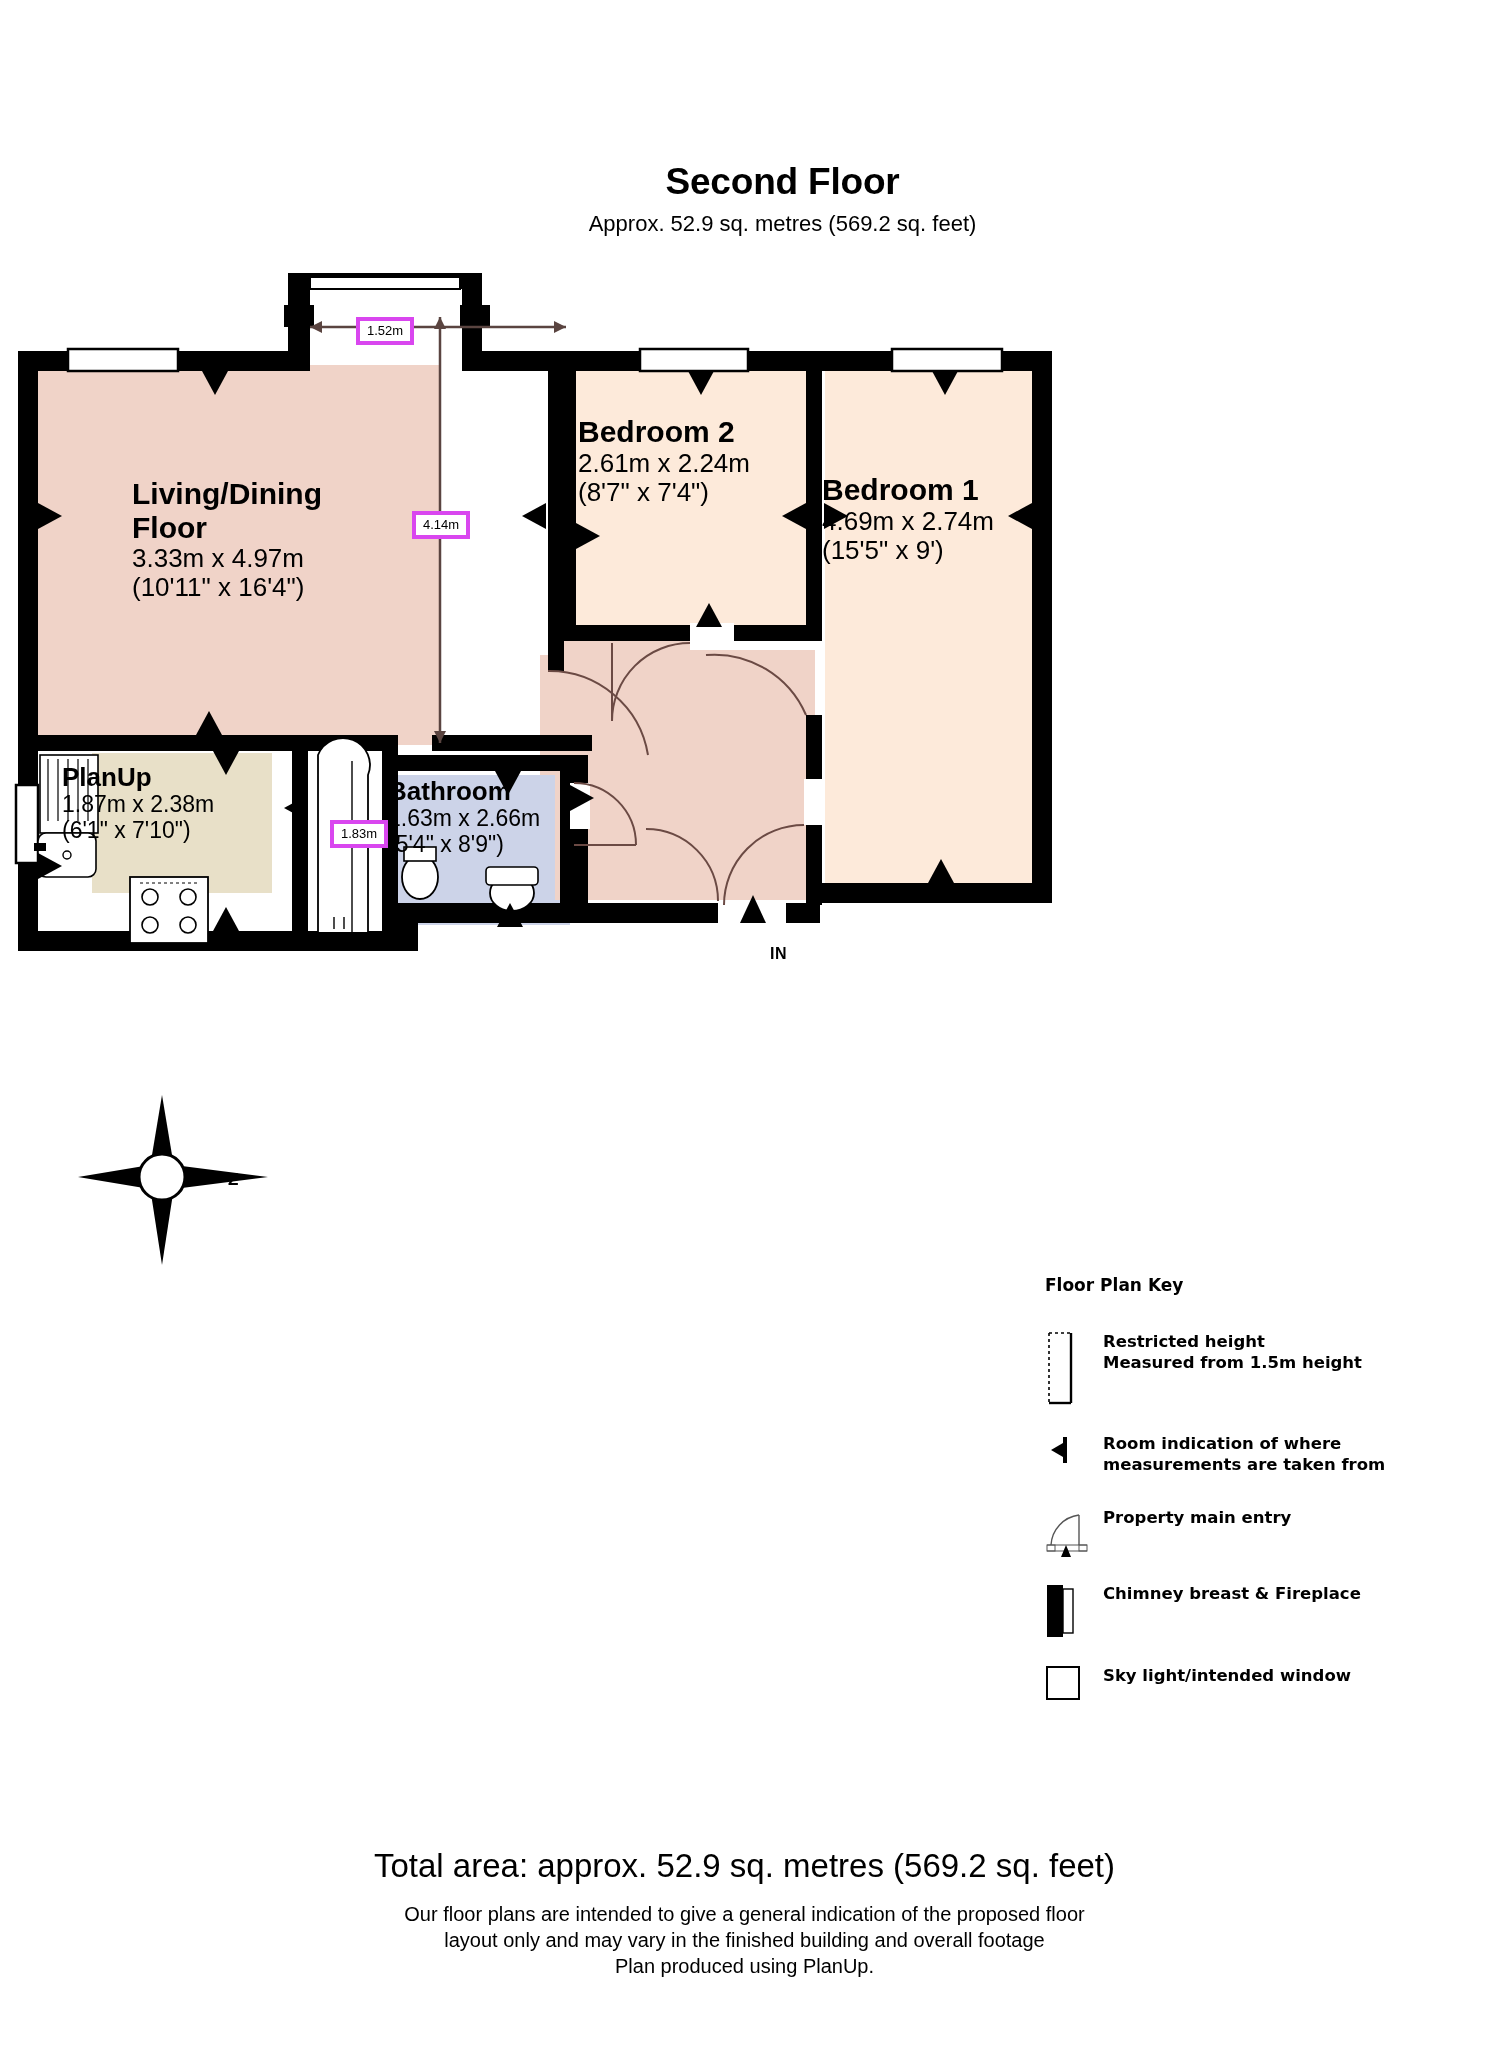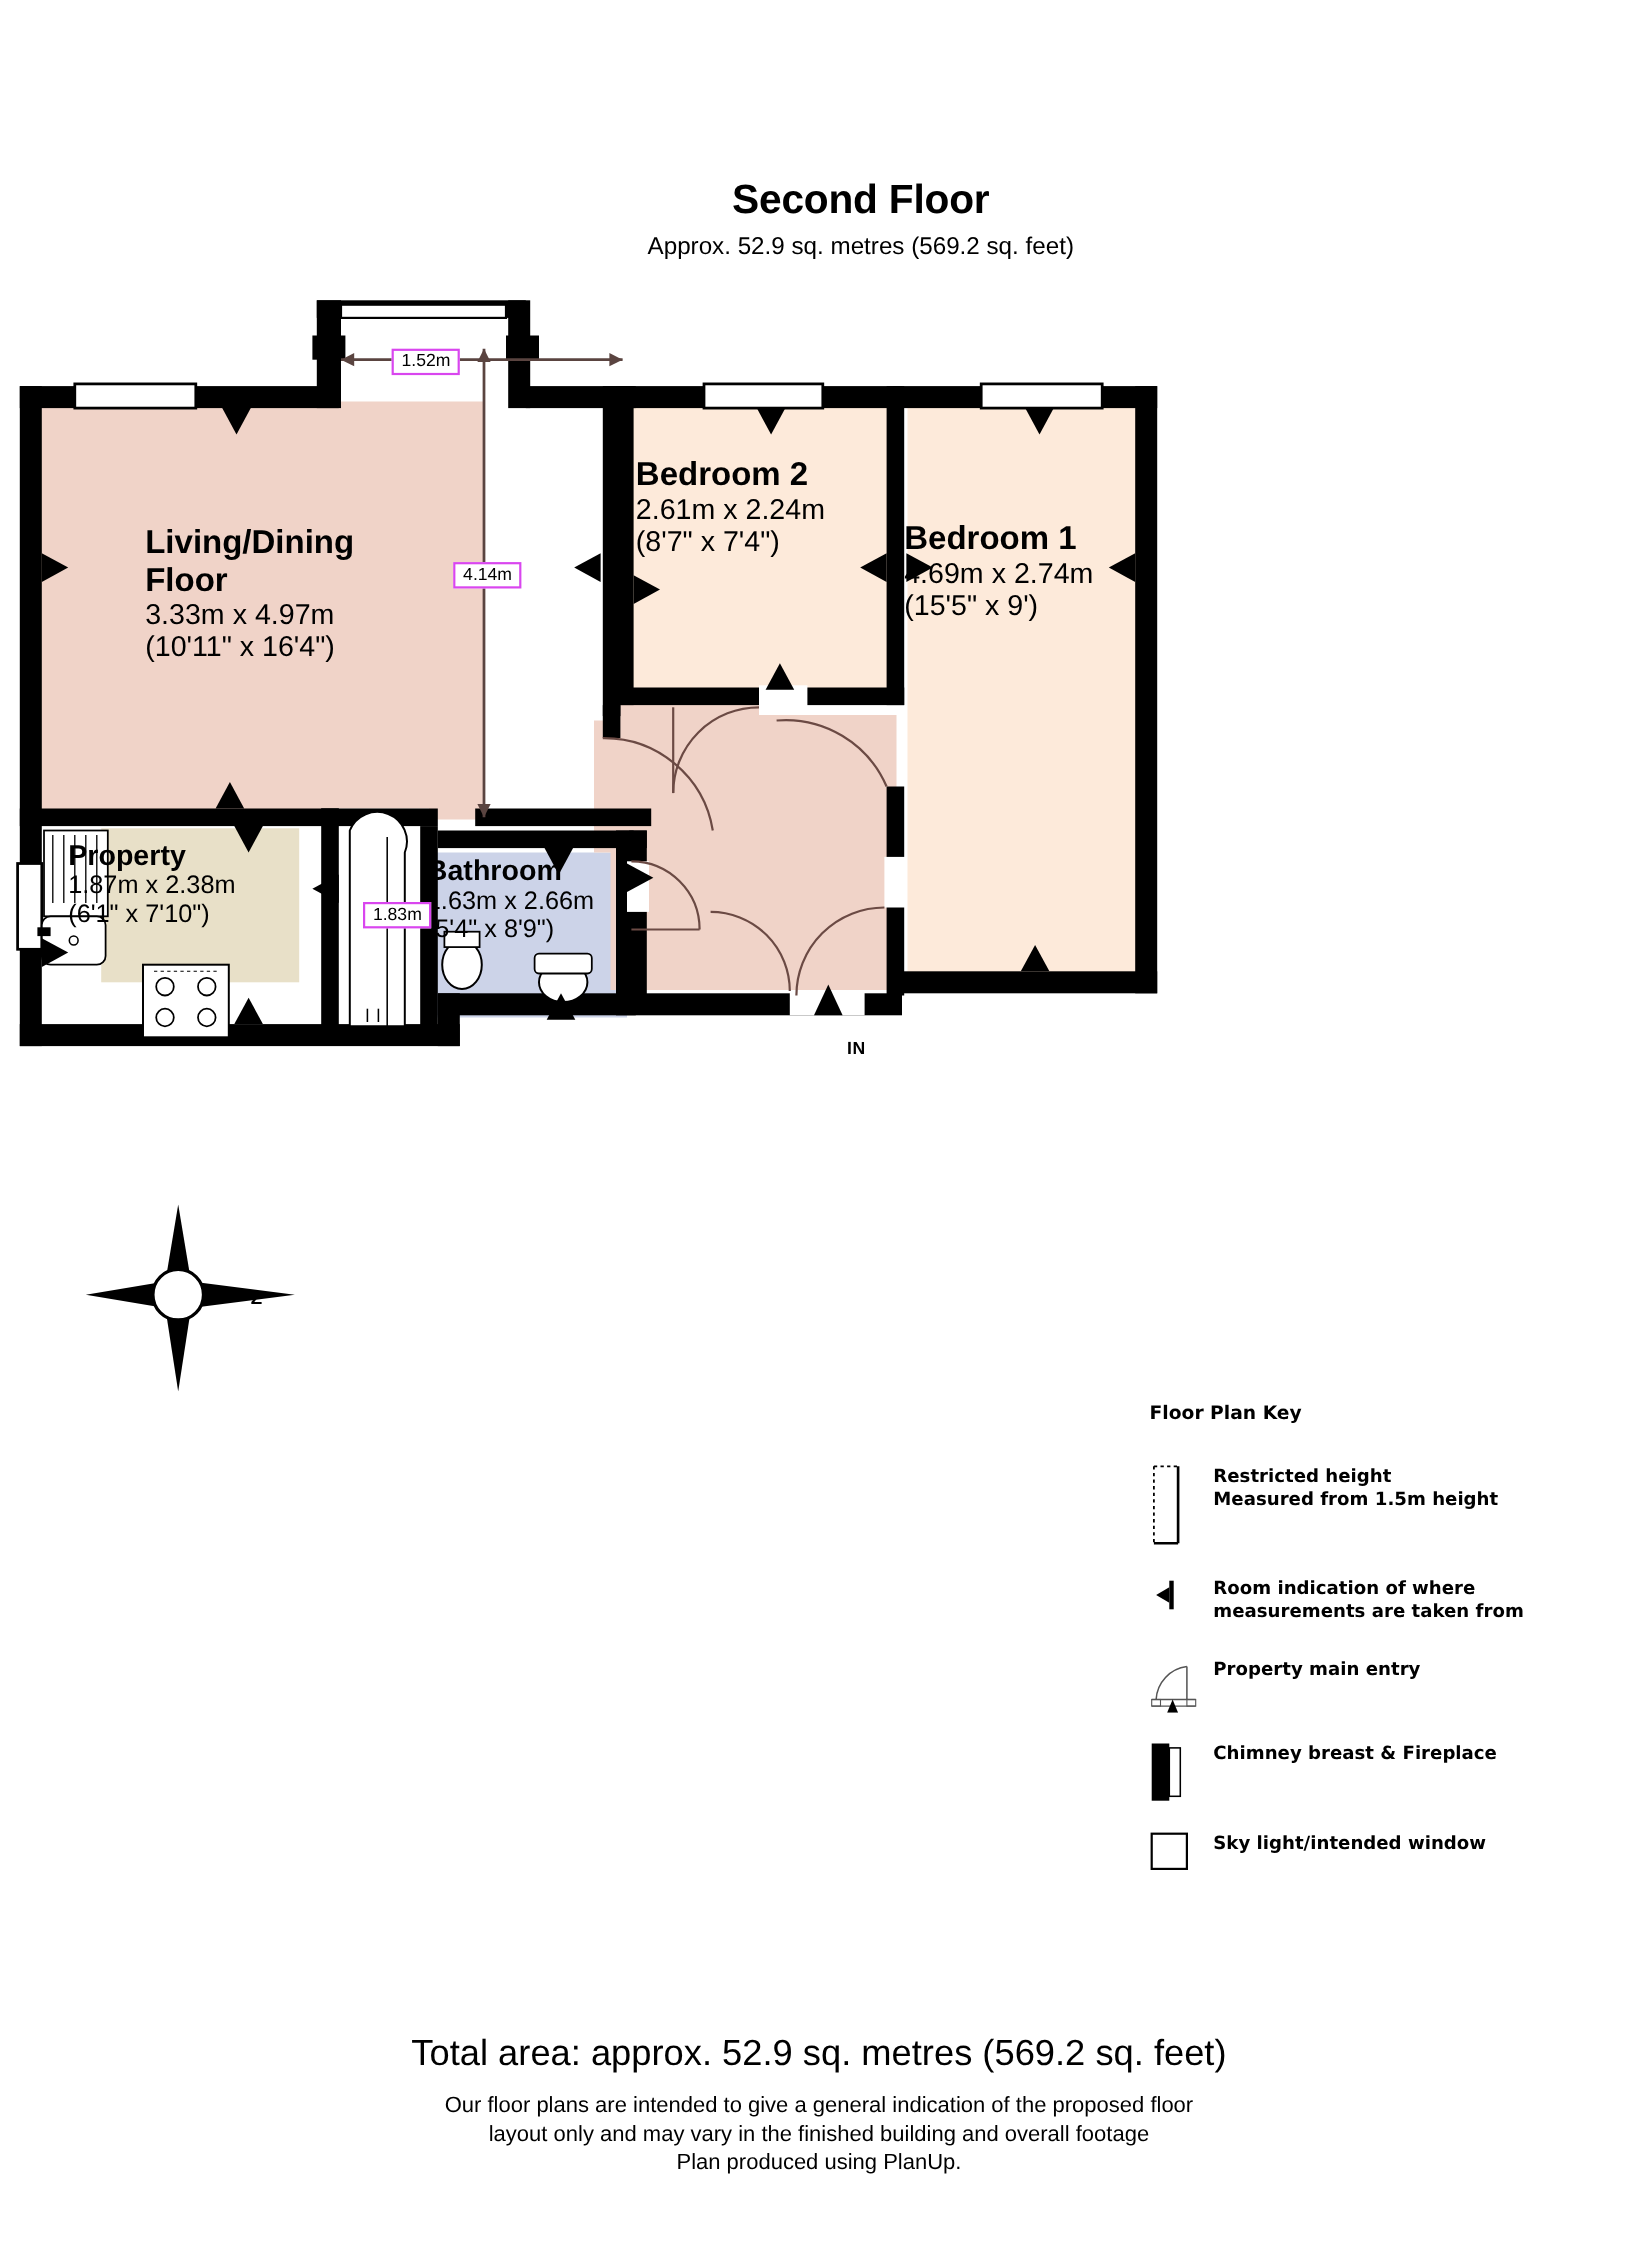--- a/index.html
+++ b/index.html
@@ -76,22 +76,22 @@
     position: absolute;
     font-size: 16px;
     font-weight: bold;
     letter-spacing: 0.5px;
   }
 
   
   .dim-chip {
     position: absolute;
     background: #ffffff;
-    border: 2px solid #d946ef;
-    font-size: 16px;
+    border: 4px solid #d946ef;
+    font-size: 13px;
     padding: 3px 7px;
     line-height: 14px;
     white-space: nowrap;
   }
 
   
   #legend {
     position: absolute;
     left: 1045px;
     top: 1275px;
@@ -339,21 +339,21 @@
       <span class="rdim">(8'7" x 7'4")</span>
     </div>
 
     <div class="room-label" style="left:822px; top:218px; width:226px;">
       <span class="rname">Bedroom 1</span>
       <span class="rdim">4.69m x 2.74m</span>
       <span class="rdim">(15'5" x 9')</span>
     </div>
 
     <div class="room-label small" style="left:62px; top:508px; width:212px;">
-      <span class="rname">Property</span>
+      <span class="rname">PlanUp</span>
       <span class="rdim">1.87m x 2.38m</span>
       <span class="rdim">(6'1" x 7'10")</span>
     </div>
 
     <div class="room-label small" style="left:388px; top:522px; width:190px;">
       <span class="rname">Bathroom</span>
       <span class="rdim">1.63m x 2.66m</span>
       <span class="rdim">(5'4" x 8'9")</span>
     </div>
 

